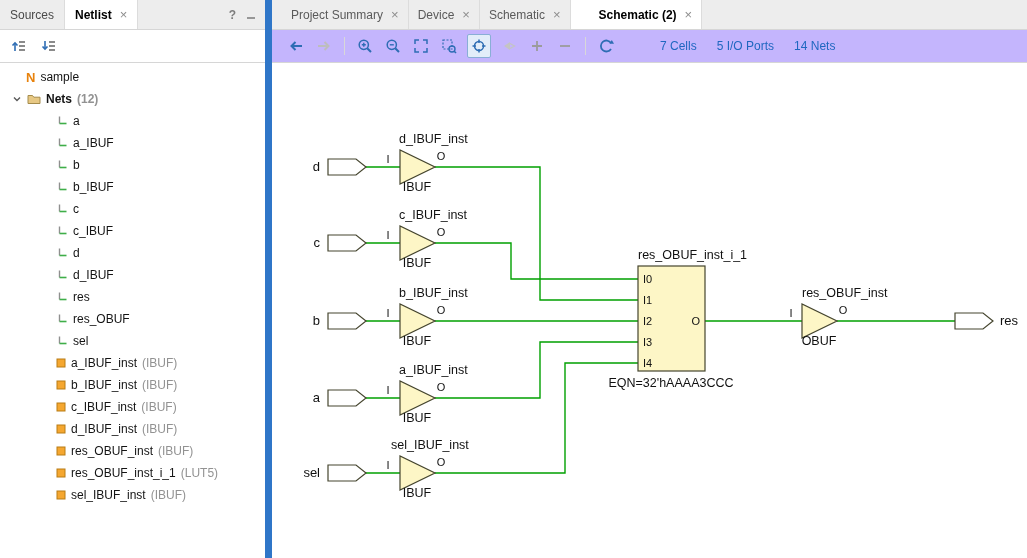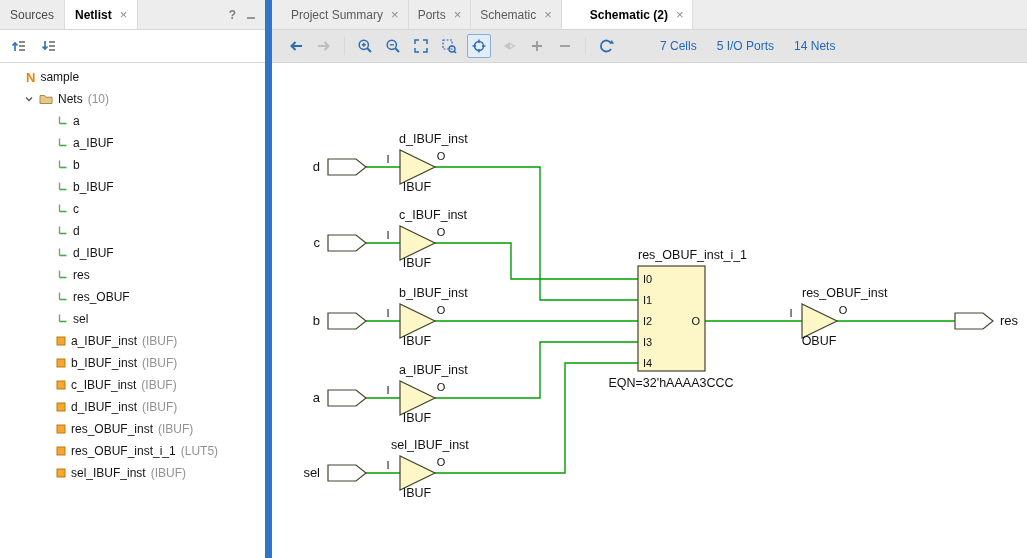--- a/index.html
+++ b/index.html
@@ -15,34 +15,34 @@
   .win-icons{margin-left:auto;display:flex;align-items:center;gap:9px;padding-right:8px;}
   .win-icons .help{color:#7d7d7d;font-weight:bold;}
   .panel-toolbar{height:32px;border-bottom:1px solid #d6d6d6;display:flex;align-items:center;padding:0 11px;gap:14px;background:#fff;}
   .panel-toolbar .gear{margin-left:auto;font-family:"DejaVu Sans",sans-serif;font-size:15px;color:#49759c;line-height:1;}
 
   .tree{padding-top:3px;height:494px;overflow:hidden;}
   .trow{display:flex;align-items:center;height:22px;gap:5px;white-space:nowrap;}
   .trow .lbl{color:#141414;}
   .trow .cnt,.trow .typ{color:#929292;}
   .trow.root{padding-left:26px;}
-  .trow.grp{padding-left:24px;}
+  .trow.grp{padding-left:12px;font-weight:bold;}
   .trow.item{padding-left:56px;}
   .nicon{color:#e8820c;font-weight:bold;font-size:13px;}
   .icn{flex:0 0 auto;display:block;}
 
   
   .divider{position:absolute;left:265px;top:0;width:7px;height:558px;background:#2f76c8;}
 
   
   .right-panel{position:absolute;left:272px;top:0;width:755px;height:558px;background:#fff;}
   .doc-tabs{height:29px;background:#ededed;border-bottom:1px solid #d6d6d6;display:flex;align-items:stretch;padding-left:10px;}
   .dtab{display:flex;align-items:center;padding:0 9px;color:#5a5a5a;border-right:1px solid #dcdcdc;cursor:default;}
   .dtab.active{background:#fff;color:#000;font-weight:bold;padding-left:28px;}
-  .schem-toolbar{height:32px;border-bottom:1px solid #d6d6d6;display:flex;align-items:center;padding:0 0 0 14px;gap:8px;background:#e5e5e5;}
+  .schem-toolbar{height:32px;border-bottom:1px solid #d6d6d6;display:flex;align-items:center;padding:0 0 0 14px;gap:8px;background:#c4b5fd;}
   .tbtn{display:flex;align-items:center;justify-content:center;width:20px;height:20px;}
   .icon-box{border:1px solid #89aed6;background:#e2edf9;border-radius:2px;width:22px;height:22px;}
   .tsep{width:1px;height:18px;background:#d8d8d8;margin:0 2px;}
   .counts{display:flex;gap:20px;margin-left:36px;}
   .count{color:#1f67c0;}
 
   .canvas{position:relative;width:755px;height:496px;background:#fff;}
   .canvas svg{position:absolute;left:0;top:0;}
 
   
@@ -105,21 +105,21 @@
       </div>
 
       <div class="trow grp">
         <svg class="icn" width="10" height="10" viewBox="0 0 10 10">
             <path d="M2 3.5 L5 6.5 L8 3.5" fill="none" stroke="#5a5a5a" stroke-width="1.4"></path>
           </svg>
         <svg class="icn" width="14" height="12" viewBox="0 0 14 12">
             <path d="M1 2.5 H5.5 L6.8 4.2 H13 V10.5 H1 Z" fill="#e7c884" stroke="#a58c4c"></path>
           </svg>
         <span class="lbl">Nets</span>
-        <span class="cnt">(10)</span>
+        <span class="cnt">(12)</span>
       </div>
 
       <div class="trow item">
           <svg class="icn" width="12" height="12" viewBox="0 0 12 12">
             <path d="M3.5 1.5 V8.5" stroke="#8f8f8f" stroke-width="1.4" fill="none"></path>
             <path d="M3.5 8.5 H10.5" stroke="#3fae49" stroke-width="1.6" fill="none"></path>
           </svg>
           <span class="lbl">a</span>
         </div>
       <div class="trow item">
@@ -142,20 +142,27 @@
             <path d="M3.5 8.5 H10.5" stroke="#3fae49" stroke-width="1.6" fill="none"></path>
           </svg>
           <span class="lbl">b_IBUF</span>
         </div>
       <div class="trow item">
           <svg class="icn" width="12" height="12" viewBox="0 0 12 12">
             <path d="M3.5 1.5 V8.5" stroke="#8f8f8f" stroke-width="1.4" fill="none"></path>
             <path d="M3.5 8.5 H10.5" stroke="#3fae49" stroke-width="1.6" fill="none"></path>
           </svg>
           <span class="lbl">c</span>
+        </div>
+      <div class="trow item">
+          <svg class="icn" width="12" height="12" viewBox="0 0 12 12">
+            <path d="M3.5 1.5 V8.5" stroke="#8f8f8f" stroke-width="1.4" fill="none"></path>
+            <path d="M3.5 8.5 H10.5" stroke="#3fae49" stroke-width="1.6" fill="none"></path>
+          </svg>
+          <span class="lbl">c_IBUF</span>
         </div>
       <div class="trow item">
           <svg class="icn" width="12" height="12" viewBox="0 0 12 12">
             <path d="M3.5 1.5 V8.5" stroke="#8f8f8f" stroke-width="1.4" fill="none"></path>
             <path d="M3.5 8.5 H10.5" stroke="#3fae49" stroke-width="1.6" fill="none"></path>
           </svg>
           <span class="lbl">d</span>
         </div>
       <div class="trow item">
           <svg class="icn" width="12" height="12" viewBox="0 0 12 12">
@@ -241,21 +248,21 @@
 
   <div class="divider"></div>
 
   <div class="right-panel">
     <div class="doc-tabs">
       <div class="dtab">
           <span>Project Summary</span>
           <span class="tab-close">×</span>
         </div>
       <div class="dtab">
-          <span>Ports</span>
+          <span>Device</span>
           <span class="tab-close">×</span>
         </div>
       <div class="dtab">
           <span>Schematic</span>
           <span class="tab-close">×</span>
         </div>
       <div class="dtab active">
           <span>Schematic (2)</span>
           <span class="tab-close">×</span>
         </div>

